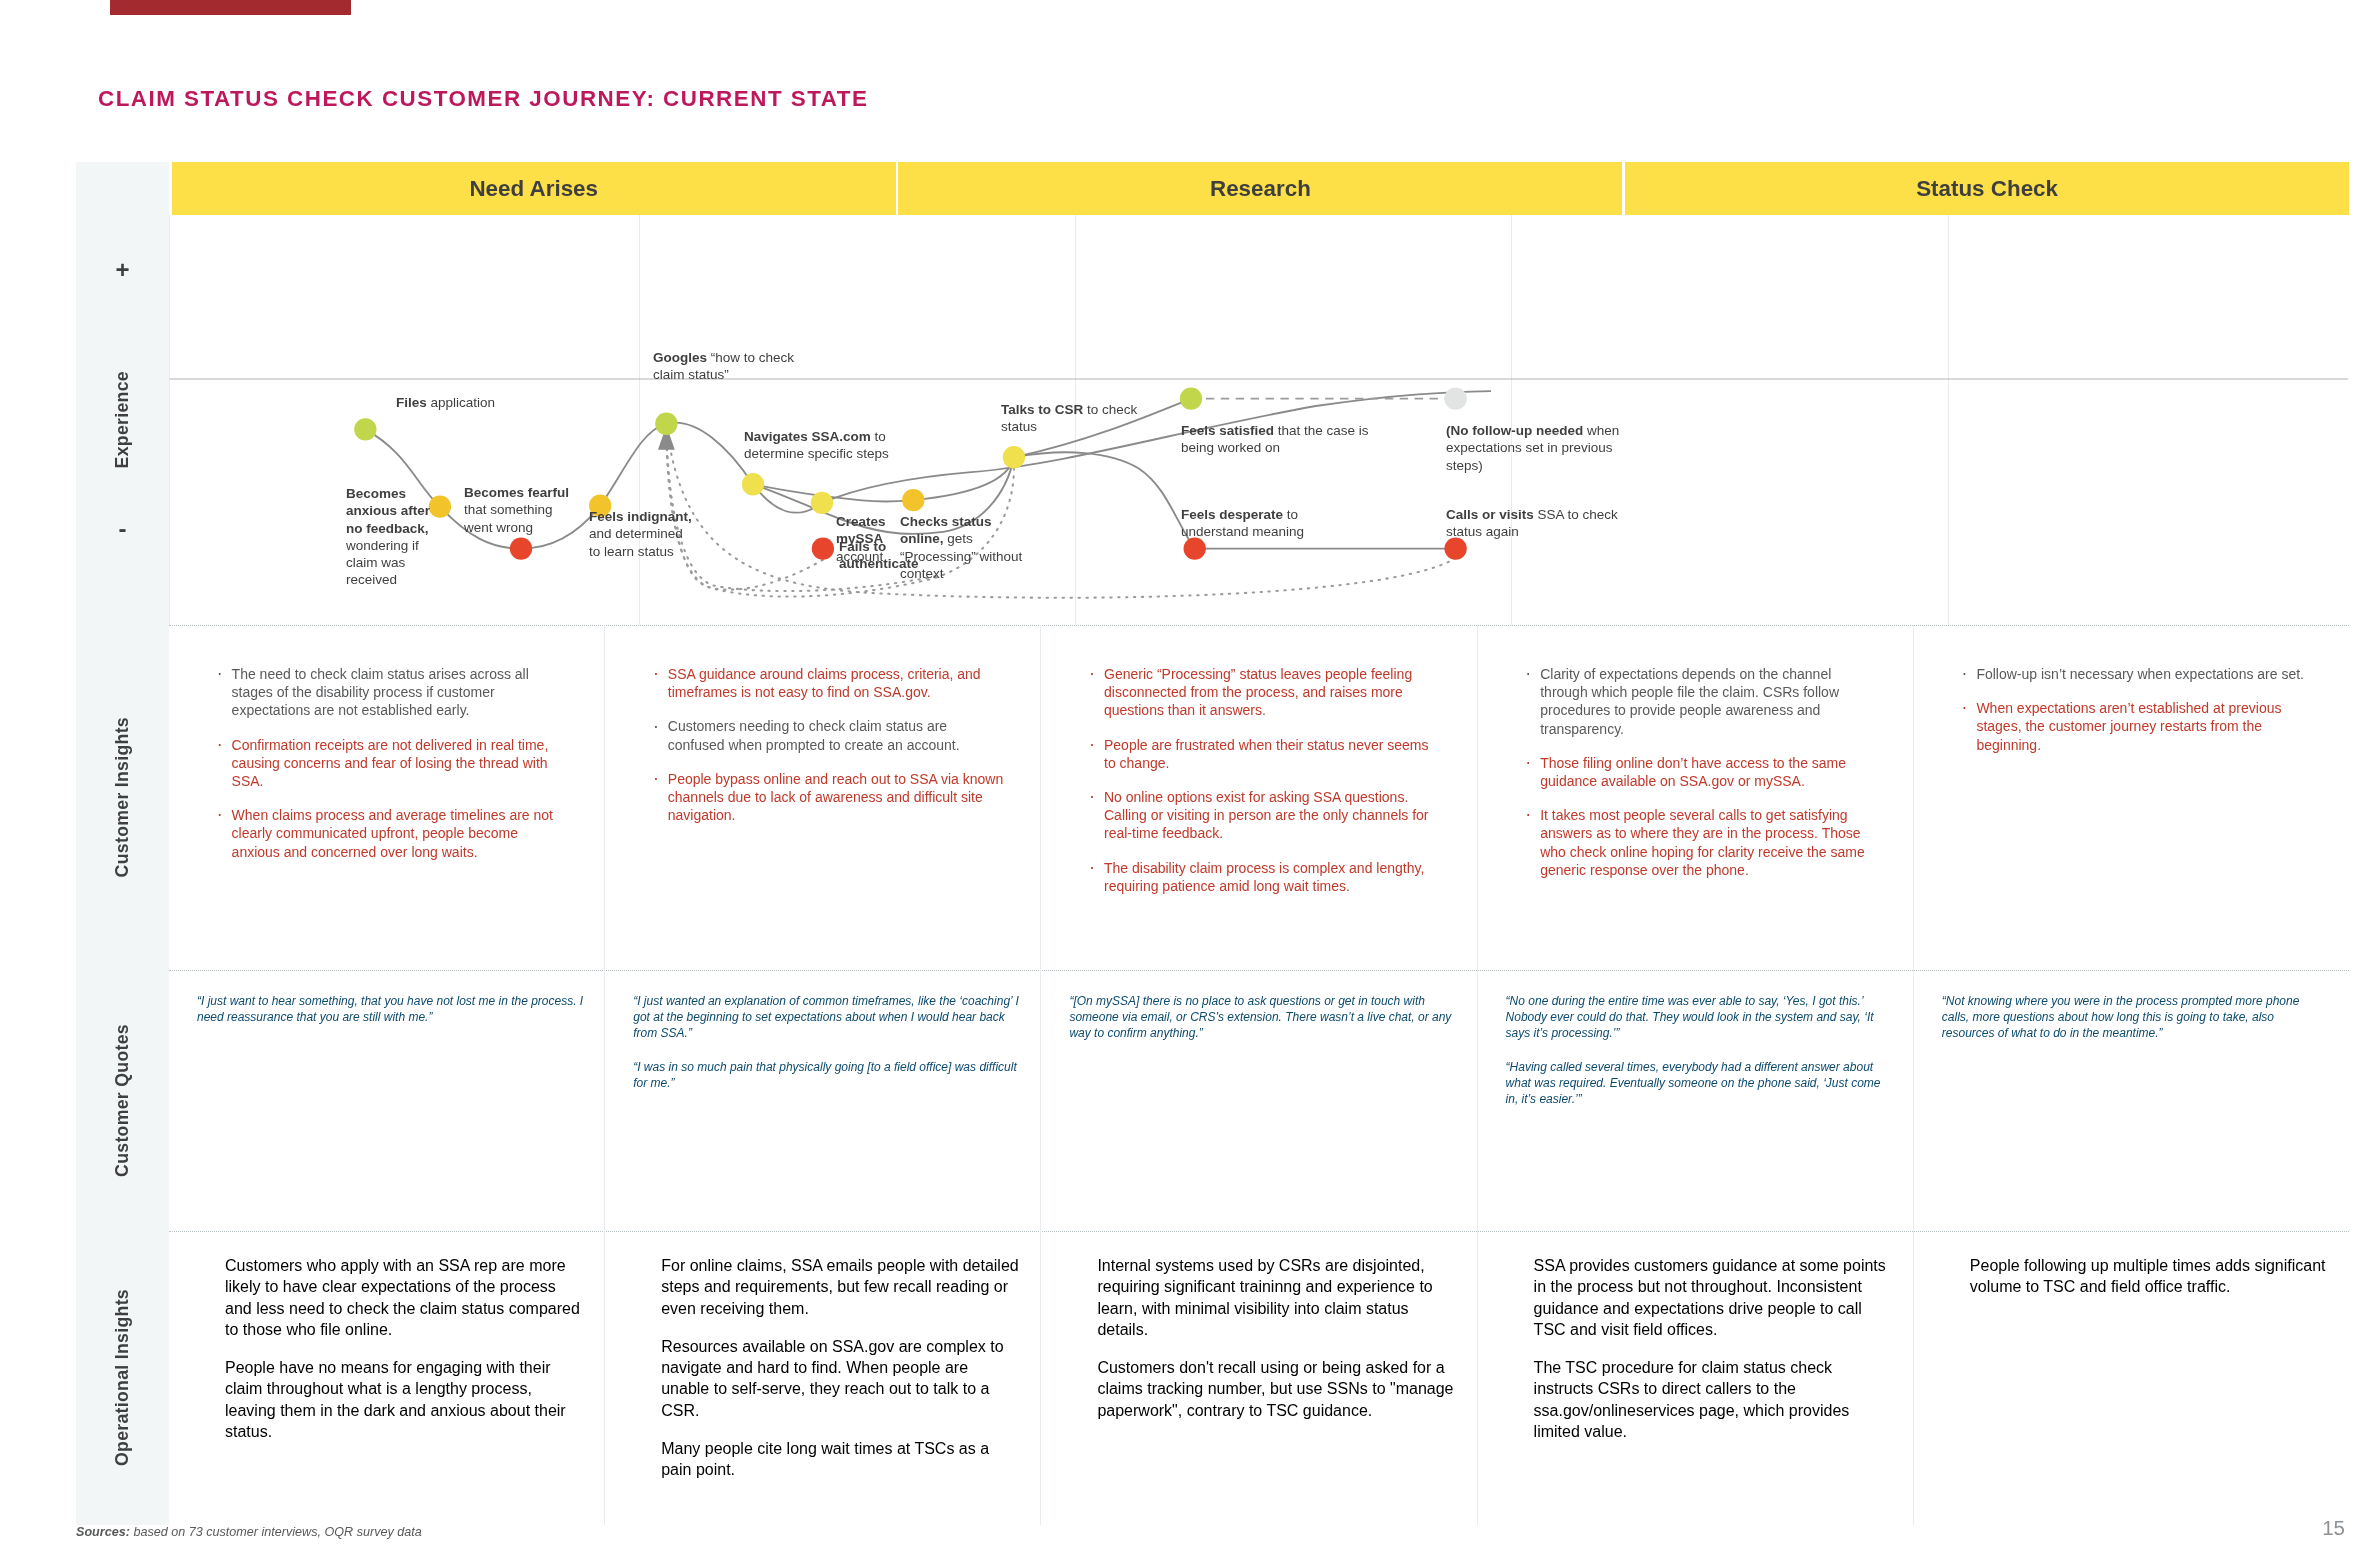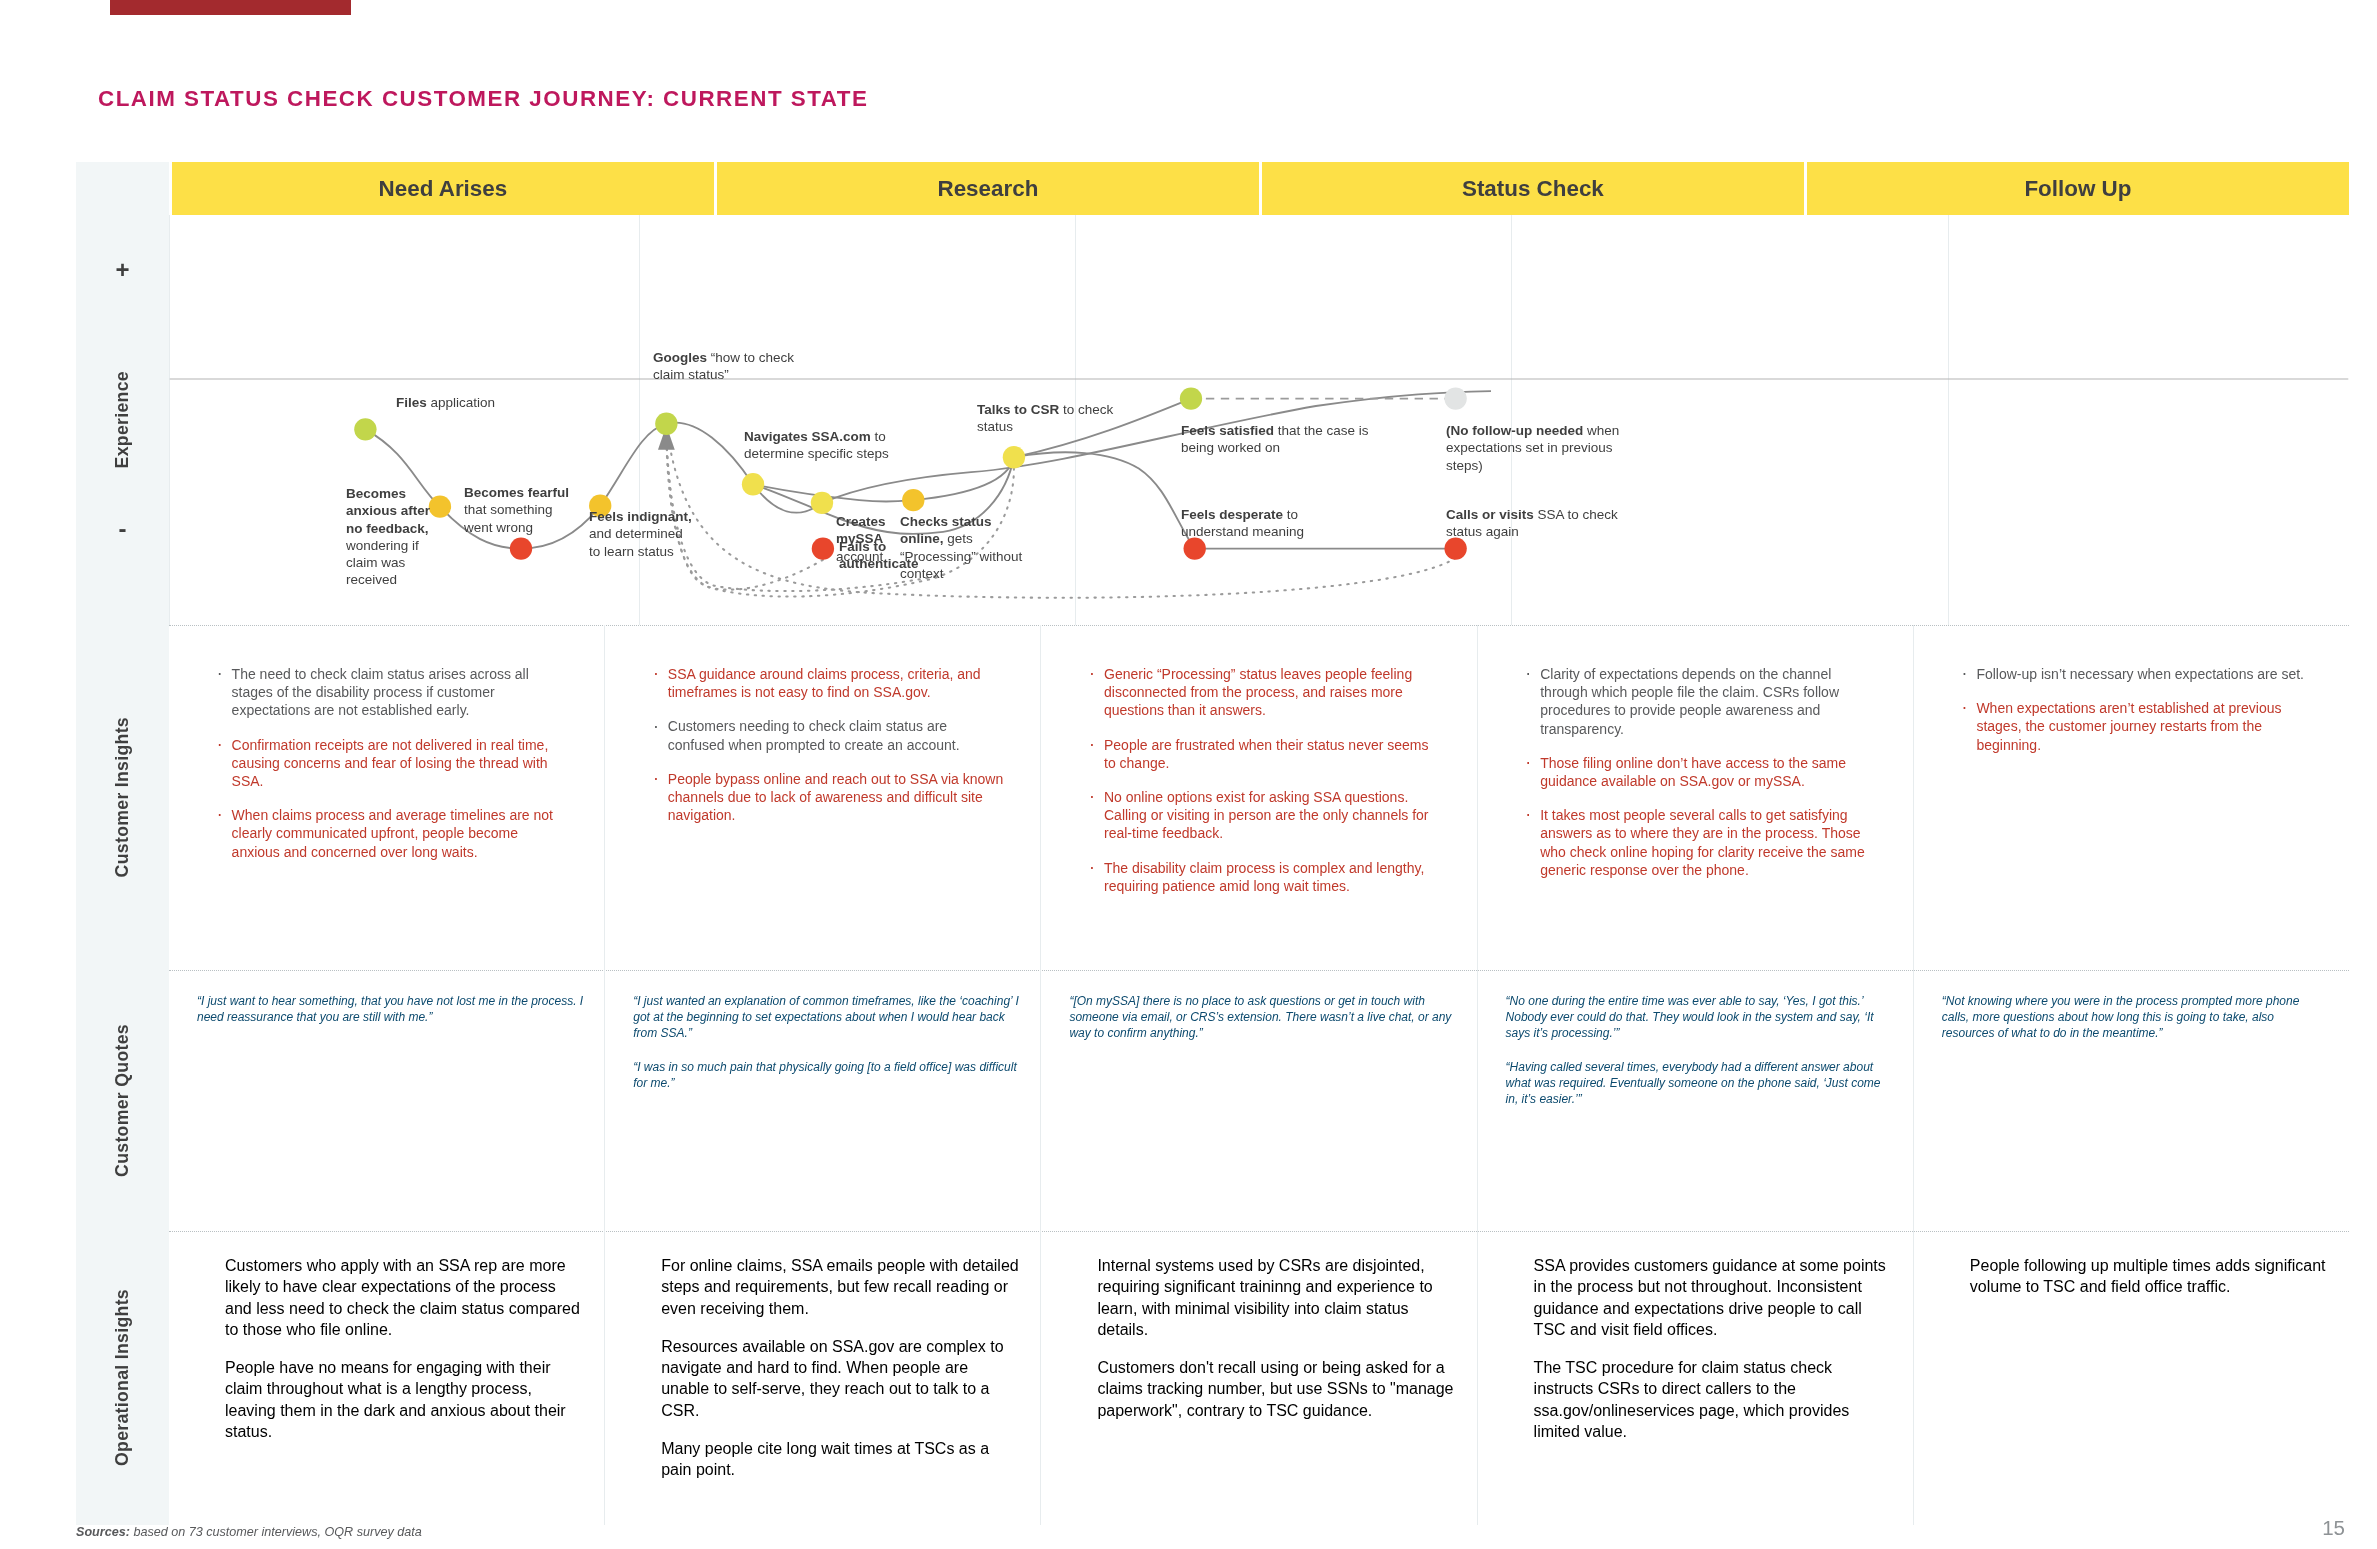--- a/index.html
+++ b/index.html
@@ -114,21 +114,20 @@
 
 <div class="deck-title">CLAIM STATUS CHECK CUSTOMER JOURNEY: CURRENT STATE</div>
 
 <div class="board">
 
   <div class="phase-header-row">
     <div class="phase-header-spacer"></div>
     <div class="phase-header">Need Arises</div>
     <div class="phase-header">Research</div>
     <div class="phase-header">Status Check</div>
-    <div class="phase-header">Follow Up</div>
   </div>
 
   <div class="band exp-band">
     <div class="band-label">
       <div class="plusminus" style="top:41px;">+</div>
       <span>Experience</span>
       <div class="plusminus" style="top:300px;">-</div>
     </div>
     <div class="band-body exp-body">
 
@@ -222,21 +221,21 @@
       </div>
 
       <div class="node-label" style="left:670px; top:323px; width:95px;">
         <b>Fails to authenticate</b><span></span>
       </div>
 
       <div class="node-label" style="left:731px; top:298px; width:131px;">
         <b>Checks status online,</b><span> gets “Processing” without context</span>
       </div>
 
-      <div class="node-label" style="left:808px; top:186px; width:140px;">
+      <div class="node-label" style="left:832px; top:186px; width:140px;">
         <b>Talks to CSR</b><span> to check status</span>
       </div>
 
       <div class="node-label" style="left:1012px; top:207px; width:200px;">
         <b>Feels satisfied</b><span> that the case is being worked on</span>
       </div>
 
       <div class="node-label" style="left:1012px; top:291px; width:186px;">
         <b>Feels desperate</b><span> to understand meaning</span>
       </div>

